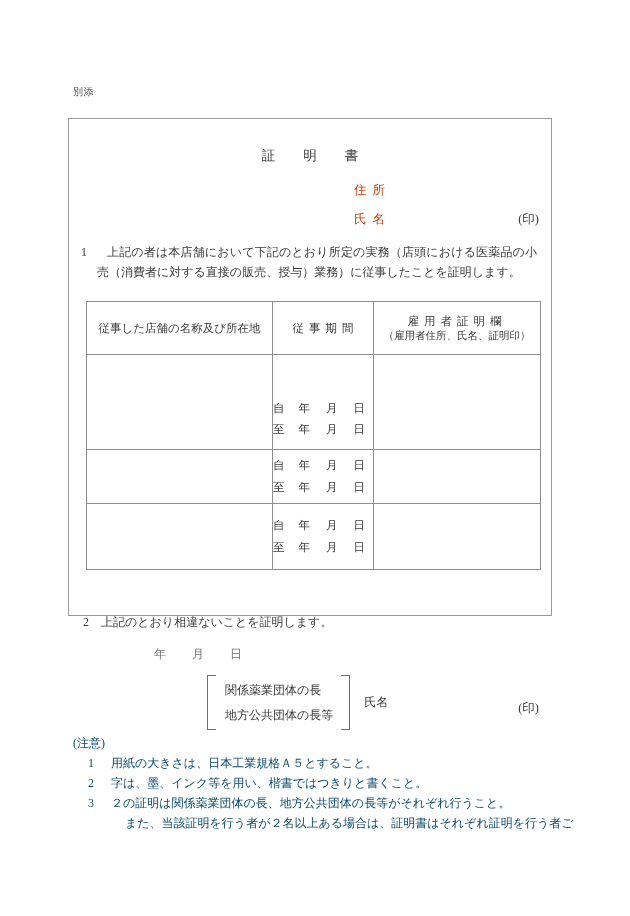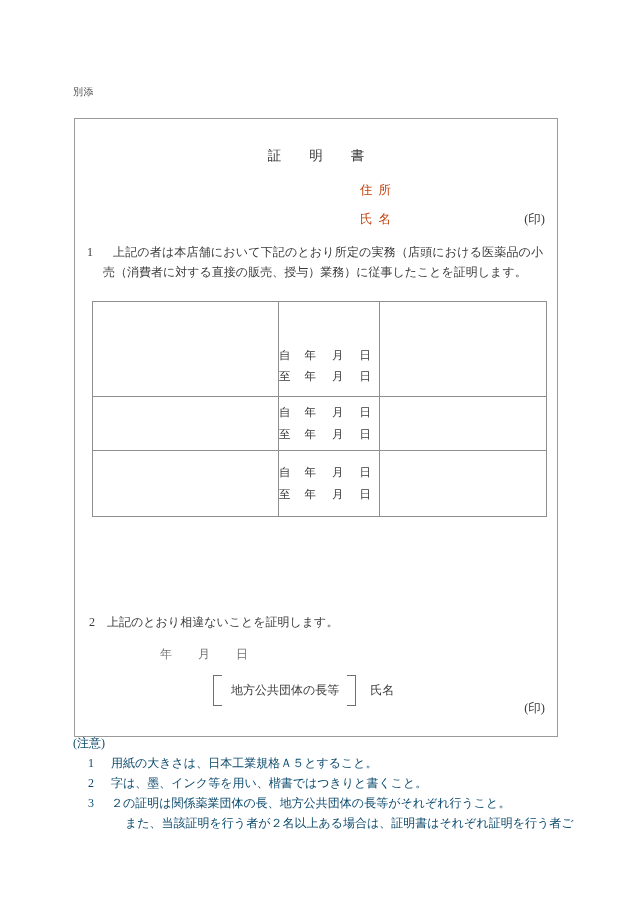--- a/index.html
+++ b/index.html
@@ -26,24 +26,24 @@
     left: 73px;
     top: 85px;
     font-size: 10px;
     letter-spacing: 0.5px;
     color: #4a4a4a;
   }
 
   
   .frame {
     position: absolute;
-    left: 74px;
+    left: 68px;
     top: 118px;
     width: 484px;
-    height: 619px;
+    height: 498px;
     border: 1px solid #9a9a9a;
     box-sizing: border-box;
   }
 
   
   .doc-title {
     position: absolute;
     left: 0;
     right: 0;
     top: 28px;
@@ -251,20 +251,28 @@
       <span class="body">上記の者は本店舗において下記のとおり所定の実務（店頭における医薬品の小売（消費者に対する直接の販売、授与）業務）に従事したことを証明します。</span>
     </div>
 
     <table class="exp-table">
       <colgroup>
         <col class="col-shop">
         <col class="col-term">
         <col class="col-proof">
       </colgroup>
       <tbody>
+        <tr>
+          <td class="hdr-cell">従事した店舗の名称及び所在地</td>
+          <td class="hdr-cell hdr-spaced">従事期間</td>
+          <td class="hdr-cell">
+            <span class="hdr-spaced">雇用者証明欄</span>
+            <span class="hdr-sub">（雇用者住所、氏名、証明印）</span>
+          </td>
+        </tr>
 
         <tr class="row-tall">
           <td></td>
           <td class="term-cell">
             <div class="term-inner term-bottom">
               <div class="term-line">
                 <span class="lead">自</span><span class="y">年</span><span class="m">月</span><span>日</span>
               </div>
               <div class="term-line">
                 <span class="lead">至</span><span class="y">年</span><span class="m">月</span><span>日</span>
@@ -310,20 +318,21 @@
       <span class="num">2</span><span>上記のとおり相違ないことを証明します。</span>
     </div>
 
     <div class="date-line">
       <span>年</span><span>月</span><span>日</span>
     </div>
 
     <div class="signer">
       <div class="bracket bracket-left"></div>
       <div class="signer-opts">
+        <div>関係薬業団体の長</div>
         <div>地方公共団体の長等</div>
       </div>
       <div class="bracket bracket-right"></div>
       <div class="signer-name">氏名</div>
     </div>
 
     <div class="seal-bottom">(印)</div>
 
   </div>
 

